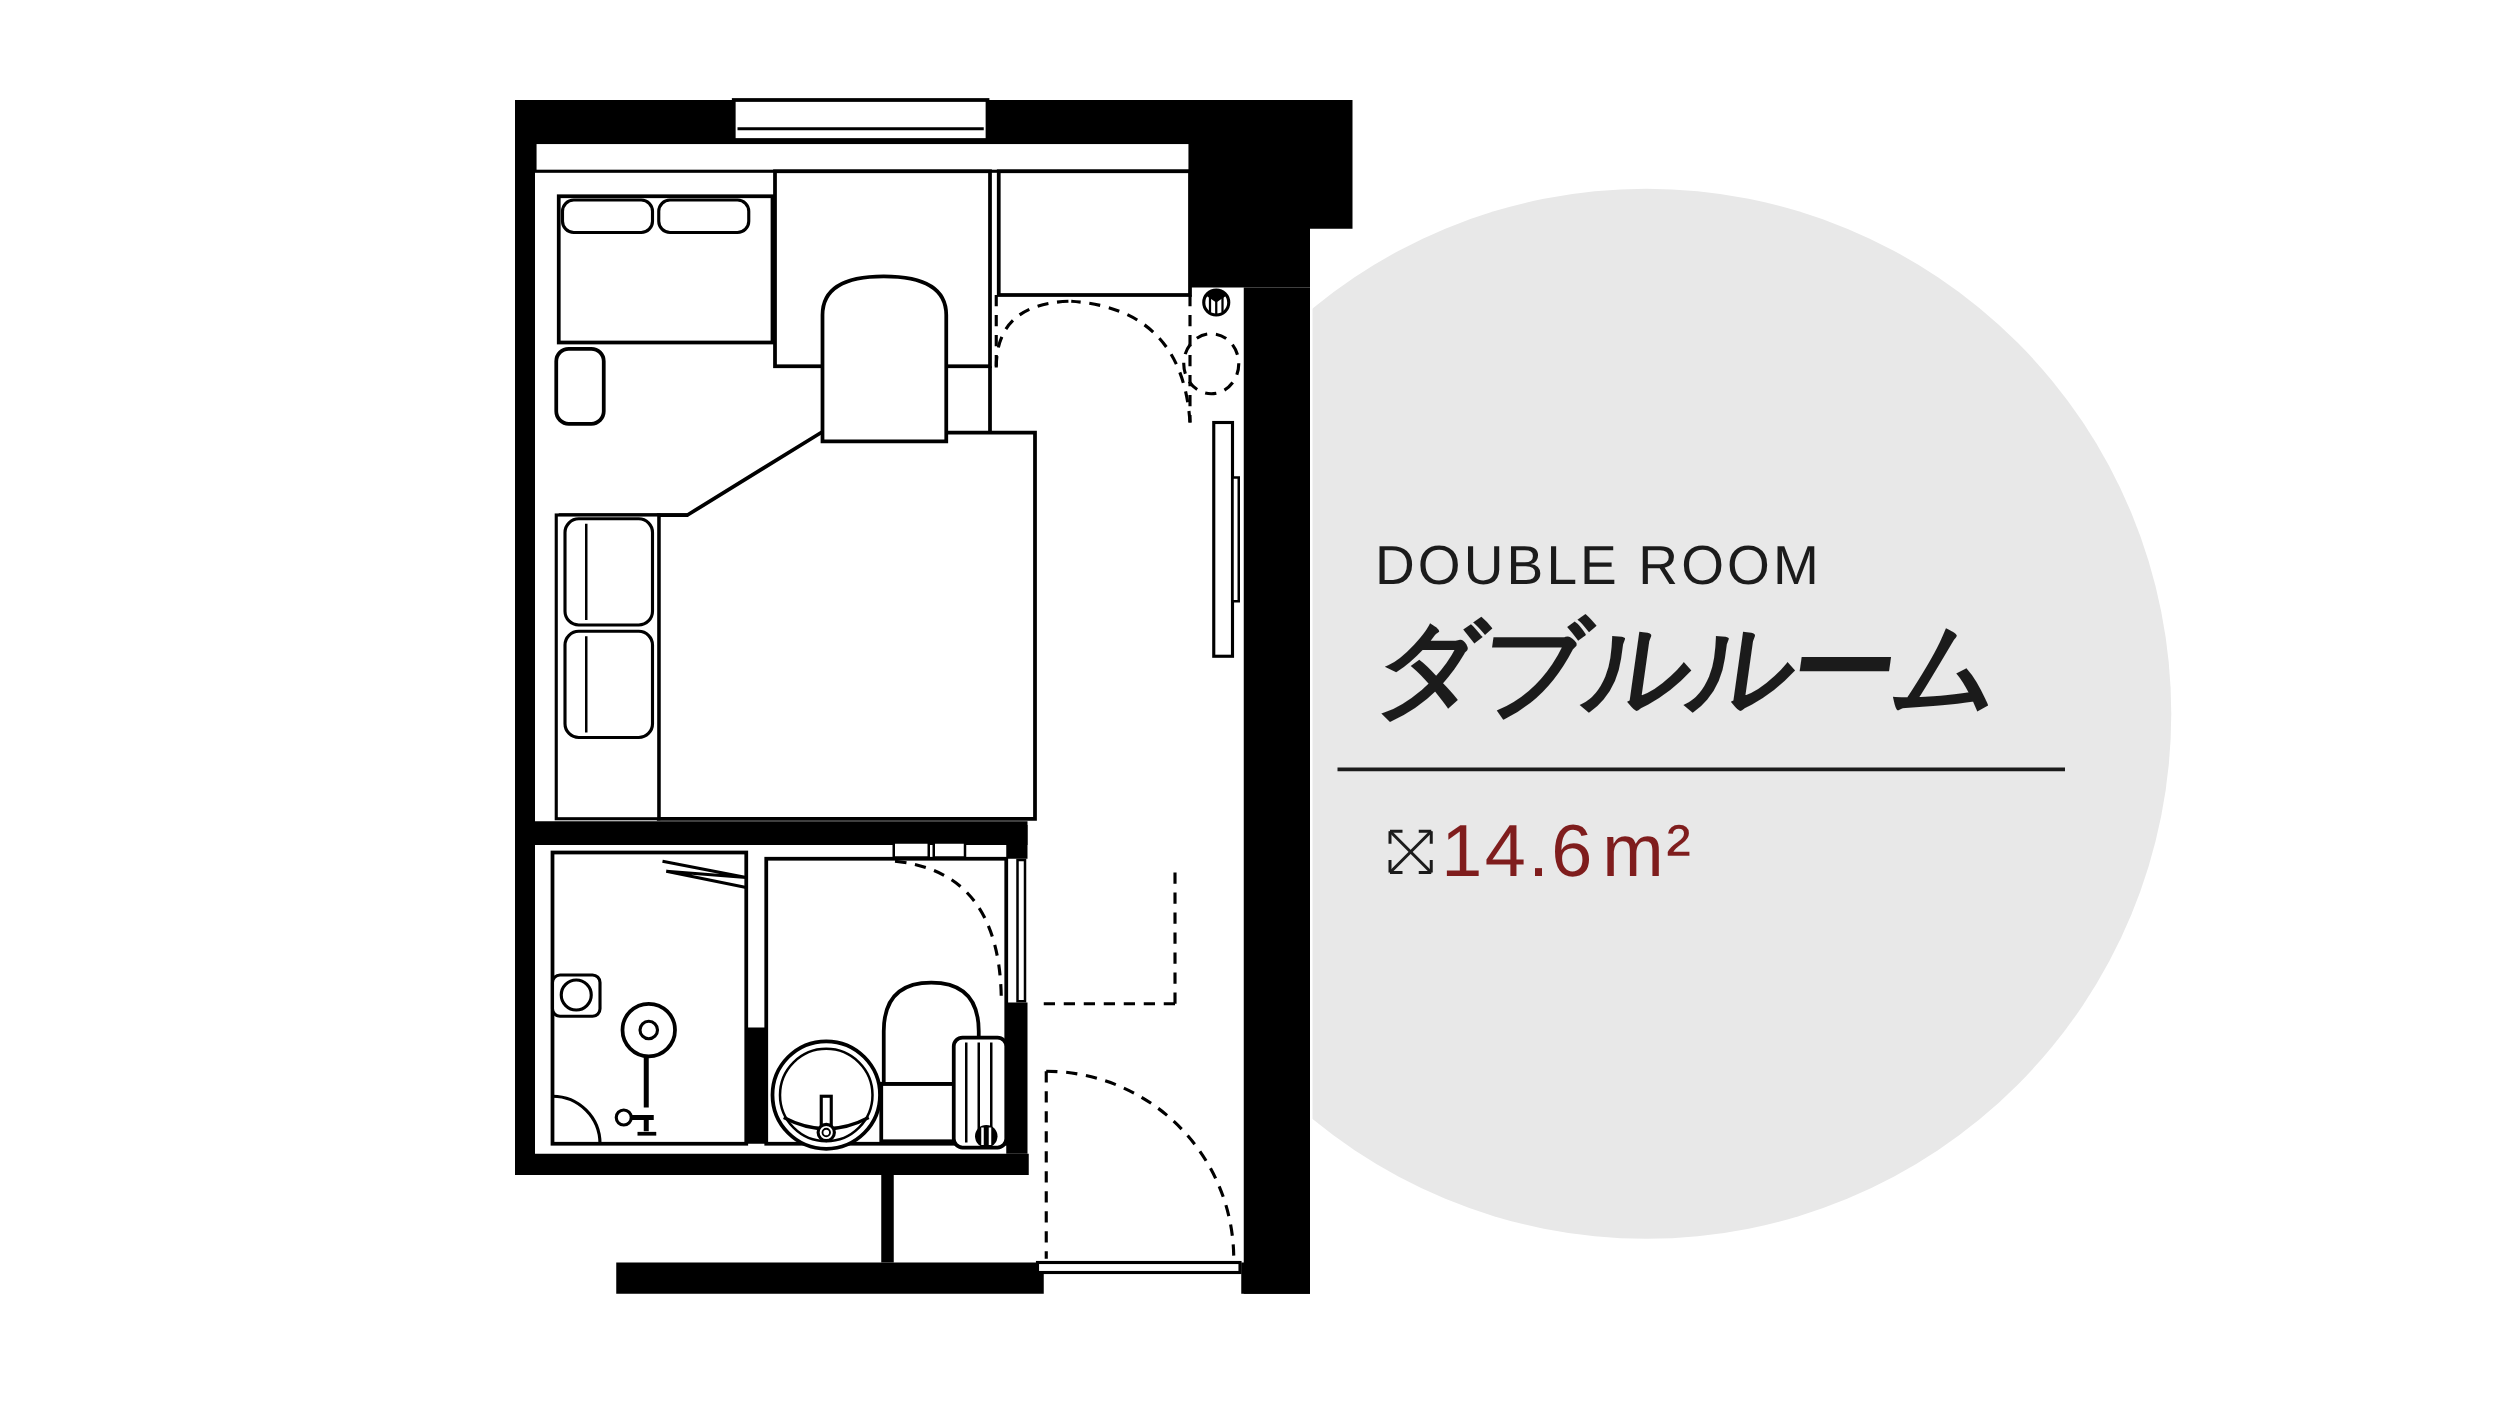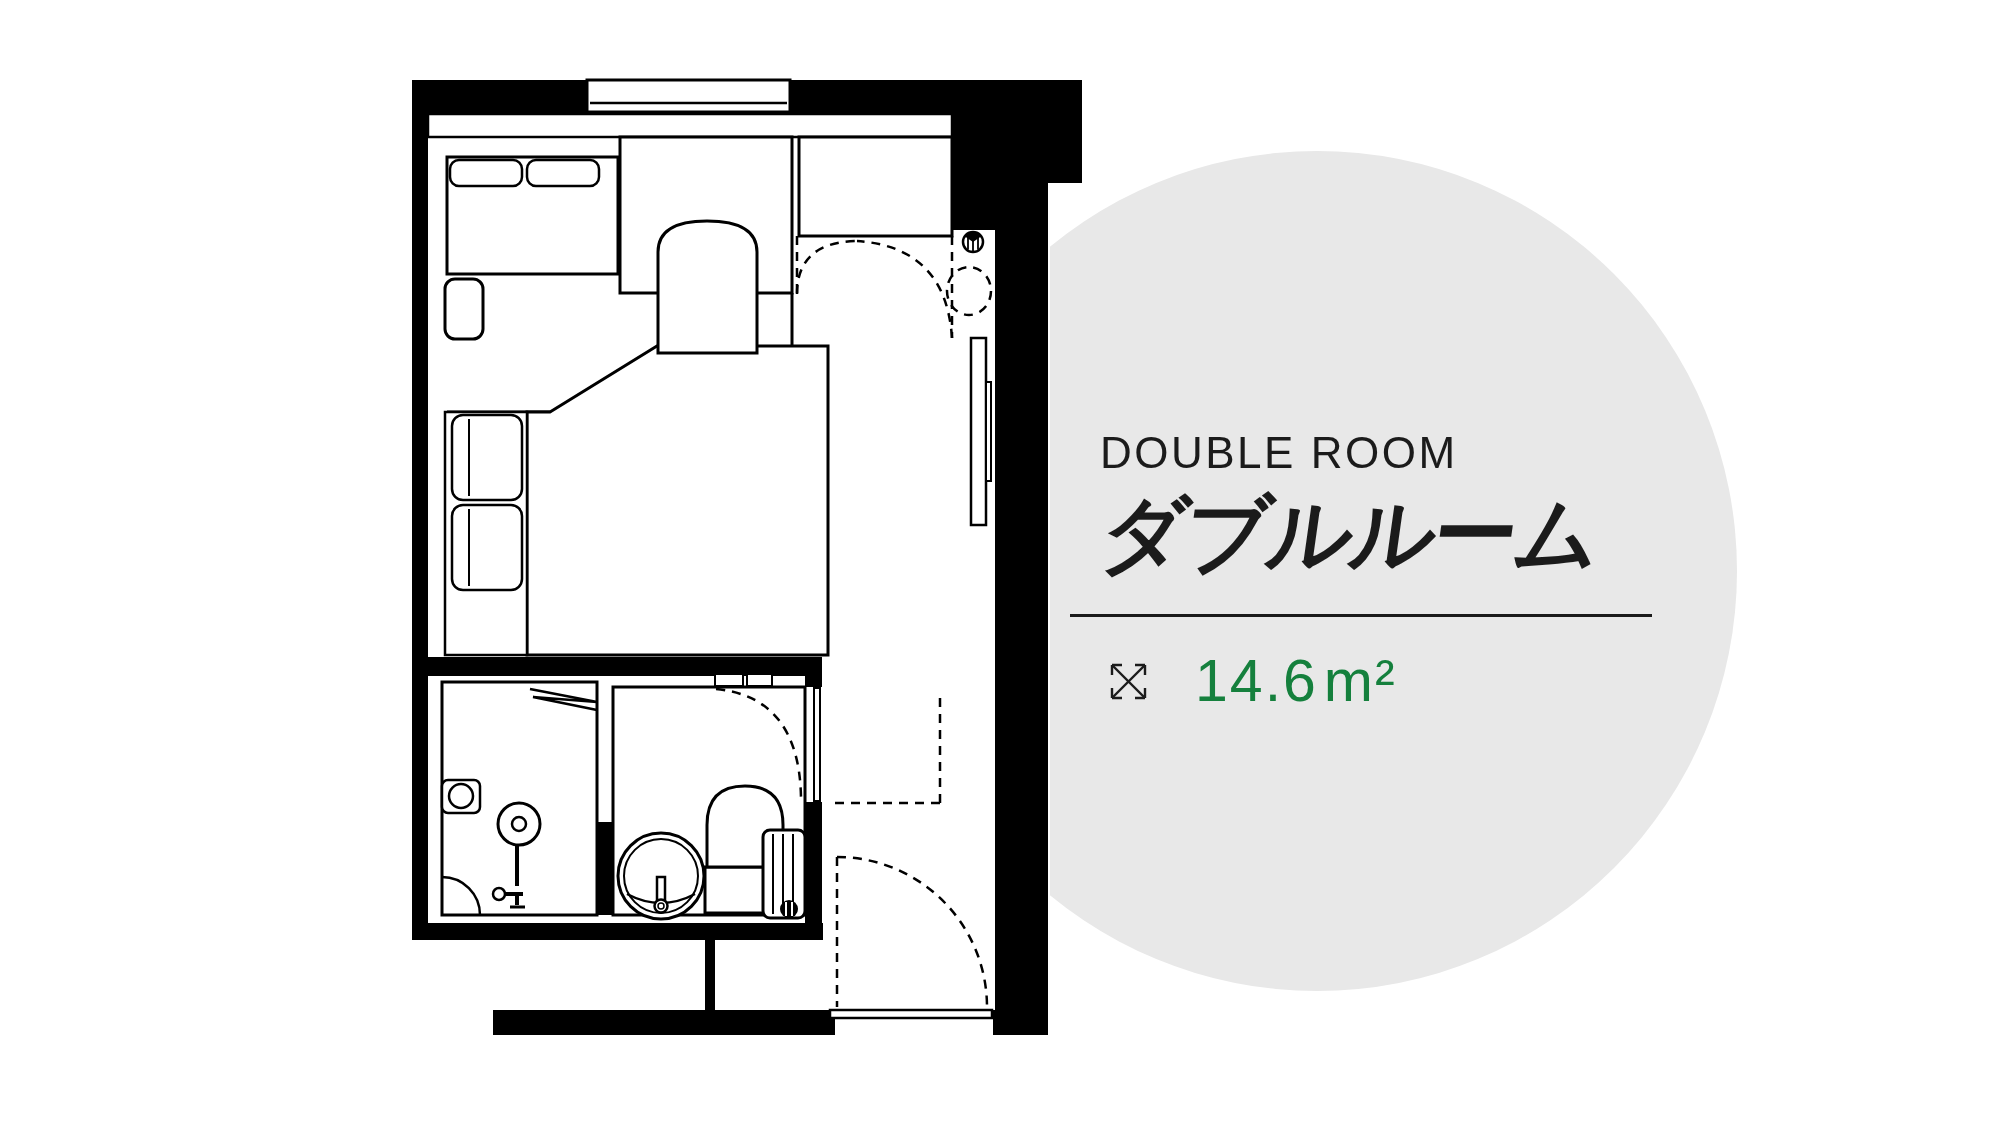--- a/index.html
+++ b/index.html
@@ -18,21 +18,21 @@
     position:absolute;left:1096px;top:492px;
     font-size:84px;font-weight:700;letter-spacing:-3px;color:#1b1b1b;line-height:1;
     transform:skewX(-8deg);transform-origin:left bottom;white-space:nowrap;
   }
   .divider{
     position:absolute;left:1070px;top:614px;width:582px;height:3px;background:#1b1b1b;
   }
   .area-row{position:absolute;left:1104px;top:652px;display:flex;align-items:center;}
   .expand-icon{width:49px;height:49px;display:block;}
   .area-text{
-    margin-left:42px;font-size:59px;font-weight:400;letter-spacing:2px;color:#15803d;line-height:1;
+    font-size:59px;font-weight:400;letter-spacing:2px;color:#7f1d1d;line-height:1;
     white-space:nowrap;
   }
   .area-unit{margin-left:6px;}
 </style>
 </head>
 <body>
 
 <div class="screen">
 
   <svg class="plan-svg" viewBox="0 0 2000 1125">

